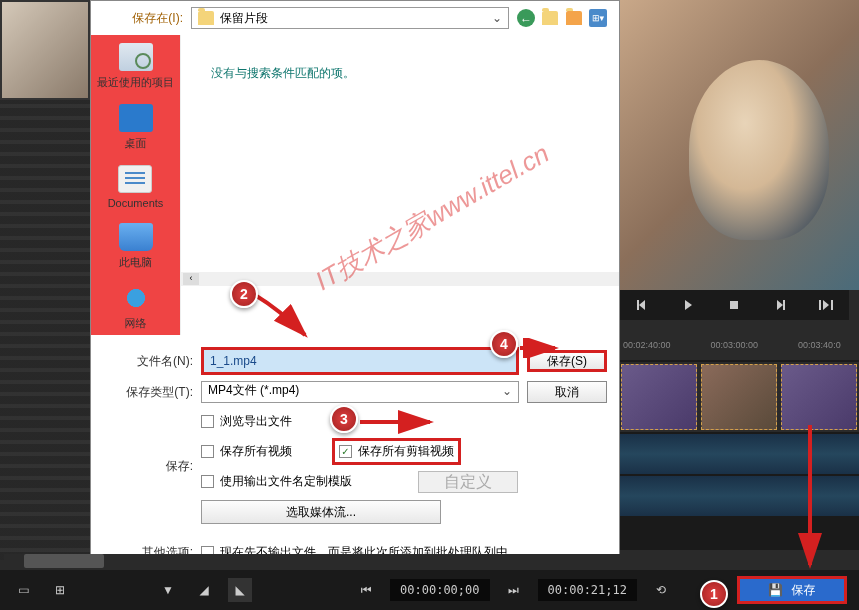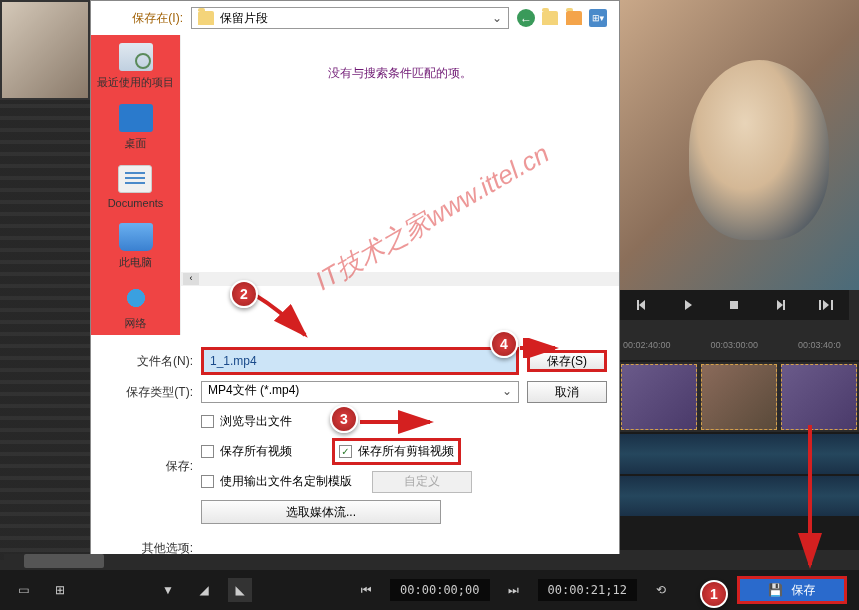--- a/index.html
+++ b/index.html
@@ -38,39 +38,39 @@
 .sb-recent::after { content: ''; position: absolute; right: 2px; bottom: 2px; width: 12px; height: 12px; border: 2px solid #5a8a5a; border-radius: 50%; }
 .sb-desktop { background: #2a7acc; }
 .sb-docs { background: #f0f0f0; border: 1px solid #ccc; position: relative; }
 .sb-docs::after { content: ''; position: absolute; left: 6px; top: 6px; right: 6px; height: 2px; background: #4a8aca; box-shadow: 0 5px 0 #4a8aca, 0 10px 0 #4a8aca; }
 .sb-pc { background: linear-gradient(#6ab0f0,#3a80d0); border-radius: 3px 3px 6px 6px; }
 .sb-net { background: radial-gradient(circle,#3aa0e0 40%,transparent 42%); position: relative; }
 
 .file-list { flex: 1; background: #fff; }
 .fl-header { display: flex; border-bottom: 1px solid #ddd; }
 .fl-col { padding: 6px 10px; font-size: 12px; color: #333; border-right: 1px solid #ddd; }
-.fl-empty { text-align: center; padding: 30px; color: #701a75; font-size: 12px; }
+.fl-empty { text-align: left; padding: 30px; color: #0f766e; font-size: 12px; }
 .fl-scroll { height: 14px; background: #f0f0f0; display: flex; align-items: center; padding: 0 2px; }
 .fl-sb-left { width: 16px; height: 12px; background: #ddd; text-align: center; font-size: 9px; }
 .fl-sb-track { flex: 1; }
 
 .form-area { padding: 6px 12px; }
 .form-row { display: flex; align-items: center; gap: 8px; margin: 6px 0; }
 .form-lbl { width: 90px; text-align: right; color: #333; }
 .form-input { flex: 1; height: 28px; border: 1px solid #7a9ac4; padding: 0 6px; font-size: 12px; }
 .form-input.hl { border: 3px solid #d42020; background: #cce4f7; color: #1a4a8a; }
 .form-select { flex: 1; height: 22px; border: 1px solid #999; padding: 0 6px; font-size: 12px; background: #fff; position: relative; }
 .form-select::after { content: '⌄'; position: absolute; right: 6px; top: 2px; color: #555; }
 .form-btn { width: 80px; height: 22px; border: 1px solid #888; background: linear-gradient(#fdfdfd,#e8e8e8); font-size: 12px; cursor: pointer; }
 .form-btn.hl { border: 3px solid #d42020; }
 .cb-row { display: flex; align-items: center; gap: 6px; margin: 4px 0; margin-left: 100px; }
 .cb { width: 13px; height: 13px; border: 1px solid #888; background: #fff; display: inline-flex; align-items: center; justify-content: center; font-size: 10px; color: #2a7a2a; }
 .cb-row.hl { border: 3px solid #d42020; padding: 2px 4px; margin-left: 96px; width: fit-content; }
 .media-btn { width: 240px; height: 24px; border: 1px solid #999; background: linear-gradient(#fdfdfd,#e8e8e8); margin-left: 100px; font-size: 12px; cursor: pointer; }
-.custom-btn { width: 100px; height: 22px; border: 1px solid #bbb; background: #f0f0f0; color: #aaa; font-size: 12px; }
+.custom-btn { width: 100px; height: 22px; border: 1px solid #bbb; background: #f0f0f0; color: #aaa; font-size: 16px; margin-left: 46px; }
 
 .watermark { position: absolute; left: 300px; top: 200px; transform: rotate(-30deg); color: rgba(220,50,50,0.5); font-size: 26px; font-style: italic; pointer-events: none; z-index: 100; }
 
 .badge { position: absolute; width: 28px; height: 28px; border-radius: 50%; background: radial-gradient(circle,#e04040,#a02020); border: 2px solid #fff; color: #fff; font-weight: bold; display: flex; align-items: center; justify-content: center; font-size: 14px; z-index: 50; box-shadow: 0 2px 4px rgba(0,0,0,0.4); }
 .arrow { position: absolute; z-index: 45; pointer-events: none; }
 
 .bottom-bar { position: absolute; left: 0; bottom: 0; right: 0; height: 40px; background: #1a1a1a; display: flex; align-items: center; padding: 0 12px; gap: 12px; color: #ccc; font-size: 12px; }
 .bb-btn { width: 24px; height: 24px; display: flex; align-items: center; justify-content: center; color: #ccc; cursor: pointer; }
 .bb-spacer { flex: 1; }
 .bb-time { background: #0a0a0a; padding: 4px 10px; font-family: monospace; }
@@ -222,20 +222,24 @@
             <span class="cb"></span>
             <span>使用输出文件名定制模版</span>
           </div>
           <button class="custom-btn">自定义</button>
         </div>
         <button class="media-btn" style="margin-left:0;margin-top:6px">选取媒体流...</button>
       </div>
     </div>
     <div class="form-row" style="margin-top:16px">
       <div class="form-lbl">其他选项:</div>
+      <div class="cb-row" style="margin-left:0;flex:1">
+        <span class="cb"></span>
+        <span>现在先不输出文件，而是将此次所添加到批处理队列中</span>
+      </div>
     </div>
   </div>
 </div>
 
 <div class="watermark">IT技术之家www.ittel.cn</div>
 
 <div class="badge" style="left:230px;top:280px">2</div>
 <div class="badge" style="left:330px;top:405px">3</div>
 <div class="badge" style="left:490px;top:330px">4</div>
 <div class="badge" style="left:700px;top:580px">1</div>

